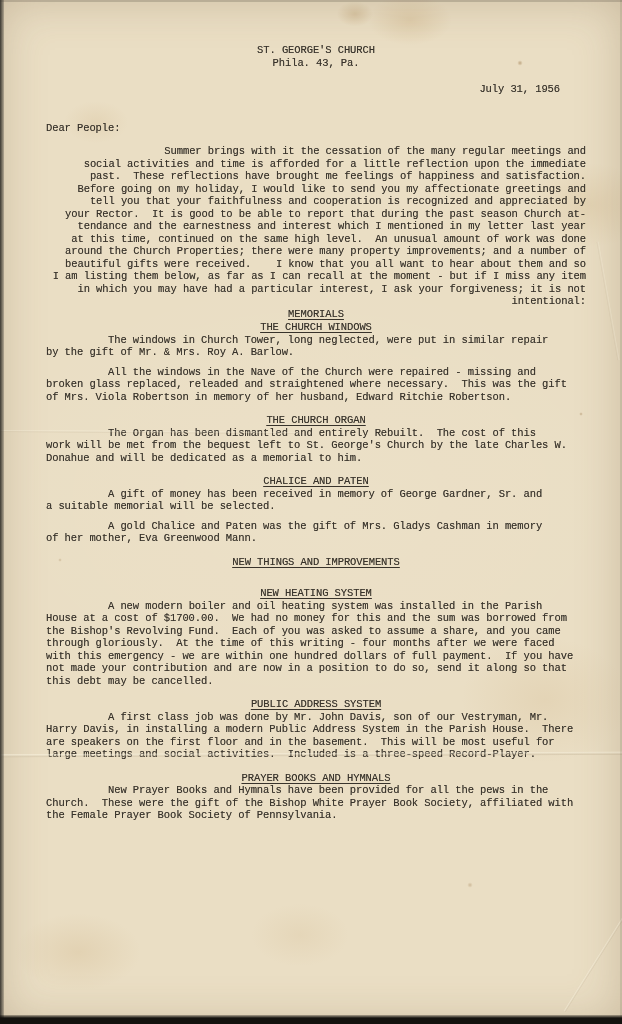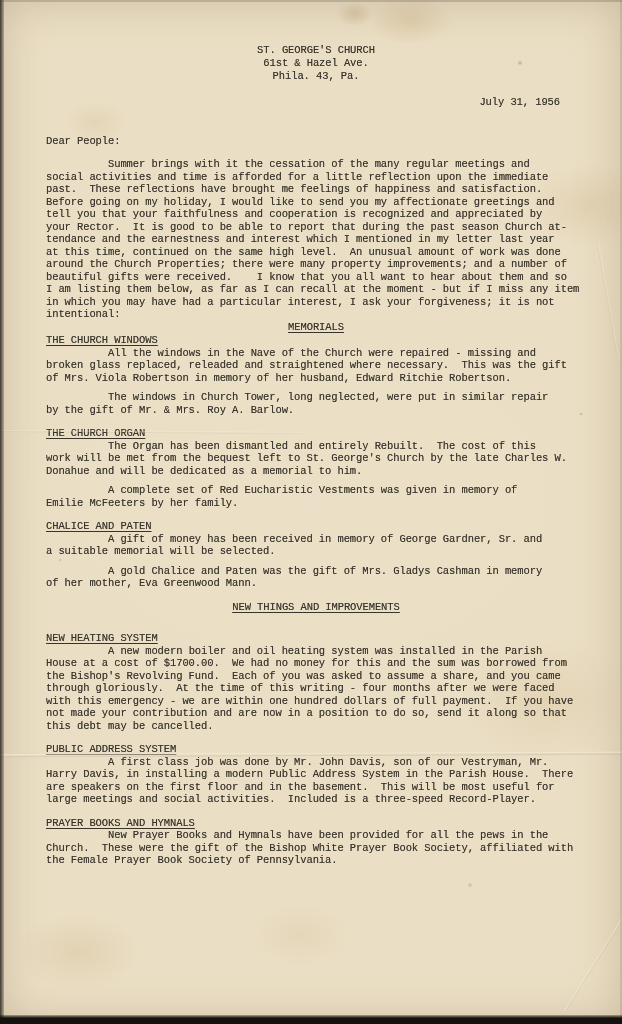--- a/index.html
+++ b/index.html
@@ -34,26 +34,26 @@
     padding: 44px 36px 0 46px;
     font-size: 10.5px;
     line-height: 12.5px;
     letter-spacing: -0.1px;
     text-shadow: 0 0 0.5px rgba(56,51,43,0.55);
   }
   .letterhead { text-align: center; line-height: 13px; }
   .date-line { text-align: right; margin: 13px 26px 8px 0; }
   .salutation { margin-top: 26px; }
   .para { margin: 0; white-space: pre-wrap; }
-  .intro { margin-top: 11px; }
+  .intro { margin-top: 11px; text-align: right; }
   .para + .para { margin-top: 7px; }
   .h-center { text-align: center; }
   .h-center.tight { margin-top: 0; margin-bottom: 0; text-align: center; }
   .h-center.loose { margin-top: 11px; margin-bottom: 0; }
-  .h-sec { margin-top: 11px; }
+  .h-sec { margin-top: 11px; text-align: center; }
   .h-center.tight + .h-sec { margin-top: 1px; }
   .h-center.loose + .h-sec { margin-top: 19px; }
   .h-sec + .para { margin-top: 0; }
   .u { text-decoration: underline; text-underline-offset: 2px; text-decoration-thickness: 1px; }
 
   
   .edge-left   { position: absolute; left: 0; top: 0; width: 4px; height: 100%;
                  background: linear-gradient(to right, #3b3831, rgba(59,56,49,0.25)); }
   .edge-bottom { position: absolute; left: 0; bottom: 0; width: 100%; height: 9px;
                  background: linear-gradient(to top, #14120e 6px, rgba(20,18,14,0.25)); }
@@ -75,21 +75,20 @@
 </style>
 </head>
 <body>
 
 <div class="page">
 
   <div class="content">
 
     <div class="letterhead">
       <div>ST. GEORGE'S CHURCH</div>
-      <div>61st &amp; Hazel Ave.</div>
       <div>Phila. 43, Pa.</div>
     </div>
 
     <div class="date-line">July 31, 1956</div>
 
     <div class="salutation">Dear People:</div>
 
     <p class="para intro">          Summer brings with it the cessation of the many regular meetings and
 social activities and time is afforded for a little reflection upon the immediate
 past.  These reflections have brought me feelings of happiness and satisfaction.
@@ -100,33 +99,31 @@
 at this time, continued on the same high level.  An unusual amount of work was done
 around the Church Properties; there were many property improvements; and a number of
 beautiful gifts were received.    I know that you all want to hear about them and so
 I am listing them below, as far as I can recall at the moment - but if I miss any item
 in which you may have had a particular interest, I ask your forgiveness; it is not
 intentional:</p>
 
     <div class="h-center tight u">MEMORIALS</div>
 
     <div class="h-sec u">THE CHURCH WINDOWS</div>
+    <p class="para">          The windows in Church Tower, long neglected, were put in similar repair
+by the gift of Mr. &amp; Mrs. Roy A. Barlow.</p>
     <p class="para">          All the windows in the Nave of the Church were repaired - missing and
 broken glass replaced, releaded and straightened where necessary.  This was the gift
 of Mrs. Viola Robertson in memory of her husband, Edward Ritchie Robertson.</p>
-    <p class="para">          The windows in Church Tower, long neglected, were put in similar repair
-by the gift of Mr. &amp; Mrs. Roy A. Barlow.</p>
 
     <div class="h-sec u">THE CHURCH ORGAN</div>
     <p class="para">          The Organ has been dismantled and entirely Rebuilt.  The cost of this
 work will be met from the bequest left to St. George's Church by the late Charles W.
 Donahue and will be dedicated as a memorial to him.</p>
 
-    <p class="para">          A complete set of Red Eucharistic Vestments was given in memory of
-Emilie McFeeters by her family.</p>
 
     <div class="h-sec u">CHALICE AND PATEN</div>
     <p class="para">          A gift of money has been received in memory of George Gardner, Sr. and
 a suitable memorial will be selected.</p>
     <p class="para">          A gold Chalice and Paten was the gift of Mrs. Gladys Cashman in memory
 of her mother, Eva Greenwood Mann.</p>
 
     <div class="h-center loose u">NEW THINGS AND IMPROVEMENTS</div>
 
     <div class="h-sec u">NEW HEATING SYSTEM</div>

